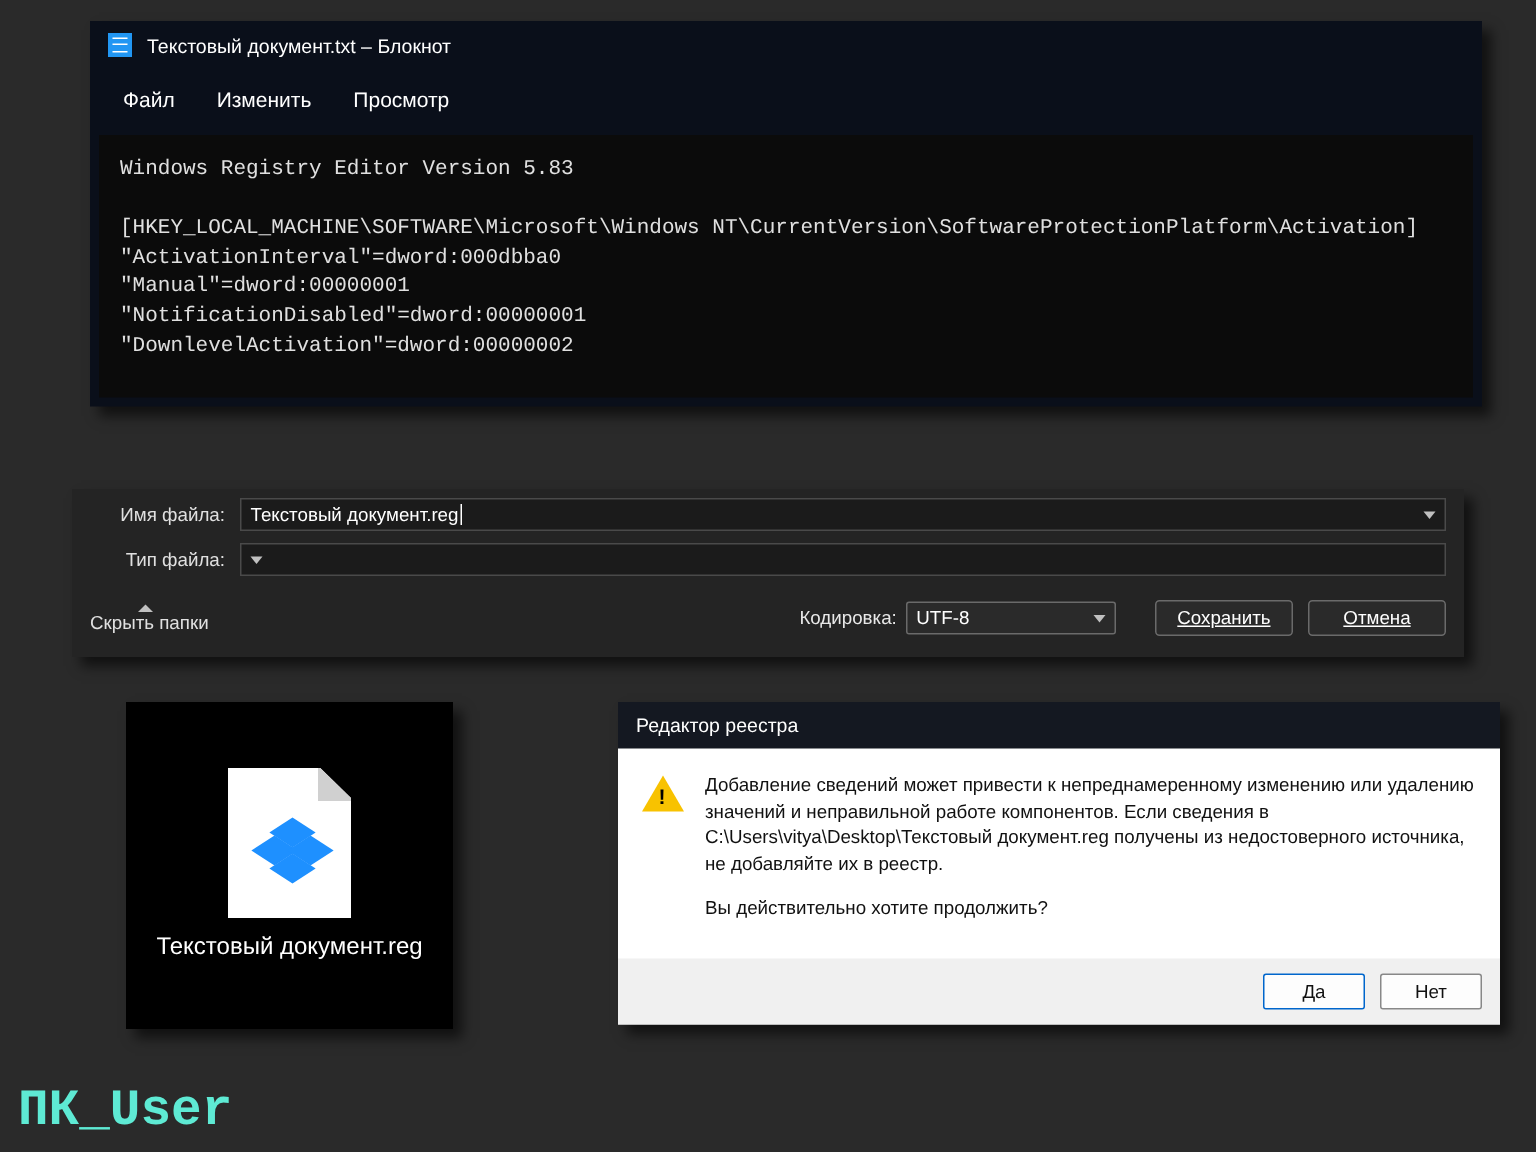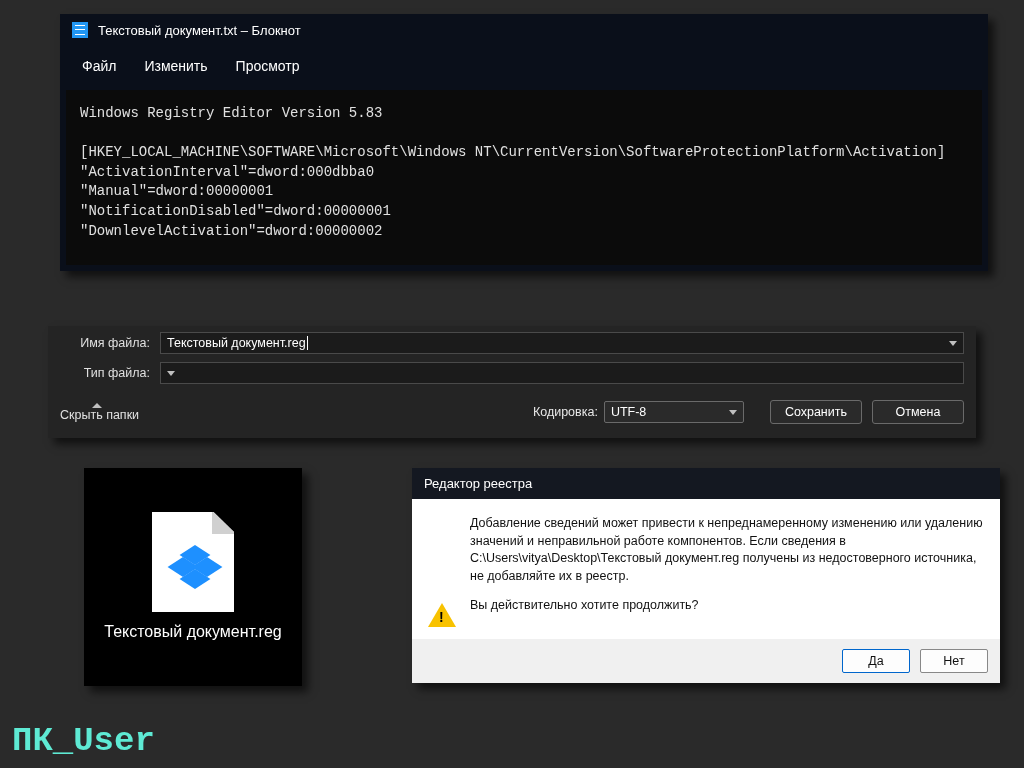--- a/index.html
+++ b/index.html
@@ -148,20 +148,21 @@
     height: 24px;
     min-width: 92px;
     border: 1px solid #6a6a6a;
     background: #2a2a2a;
     color: #fff;
     font-size: 12.5px;
     border-radius: 3px;
     margin-left: 10px;
     display: inline-flex; align-items: center; justify-content: center;
     padding: 0 14px;
+    text-decoration: underline;
   }
 
   
   .desk {
     position: absolute;
     left: 84px; top: 468px;
     width: 218px; height: 218px;
     background: #000;
     box-shadow: 6px 6px 8px rgba(0,0,0,0.6);
     display: flex; flex-direction: column;
@@ -215,21 +216,20 @@
   }
   .regdlg-title {
     background: #141821;
     color: #fff;
     font-size: 13px;
     padding: 8px 12px;
   }
   .regdlg-body {
     display: flex;
     padding: 16px 16px 12px 16px;
-    align-items: flex-end;
   }
   .warn-icon {
     width: 0; height: 0;
     border-left: 14px solid transparent;
     border-right: 14px solid transparent;
     border-bottom: 24px solid #f8c200;
     position: relative;
     margin-right: 14px;
     margin-top: 2px;
     flex-shrink: 0;

